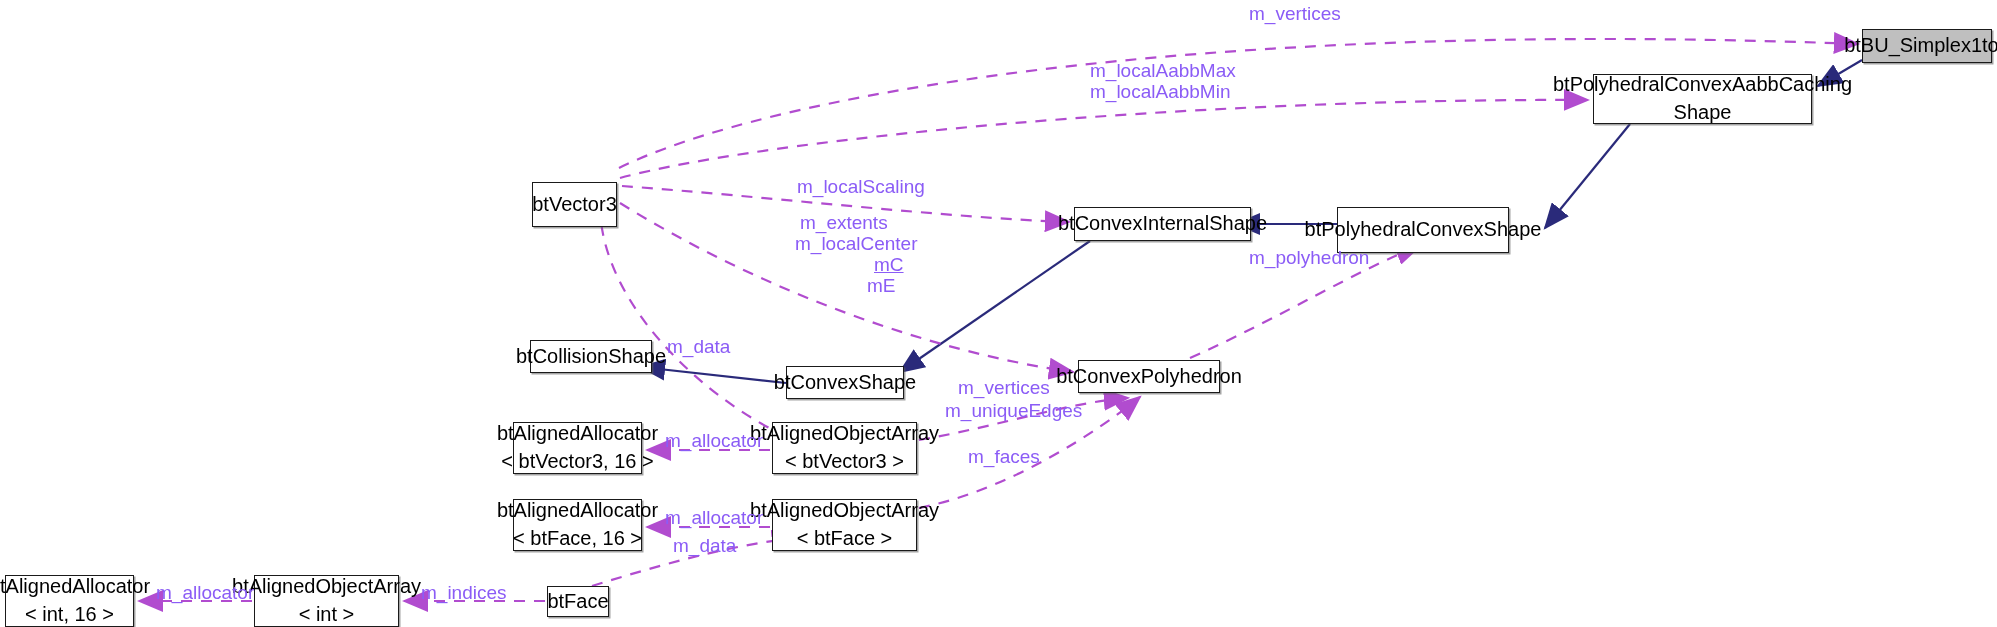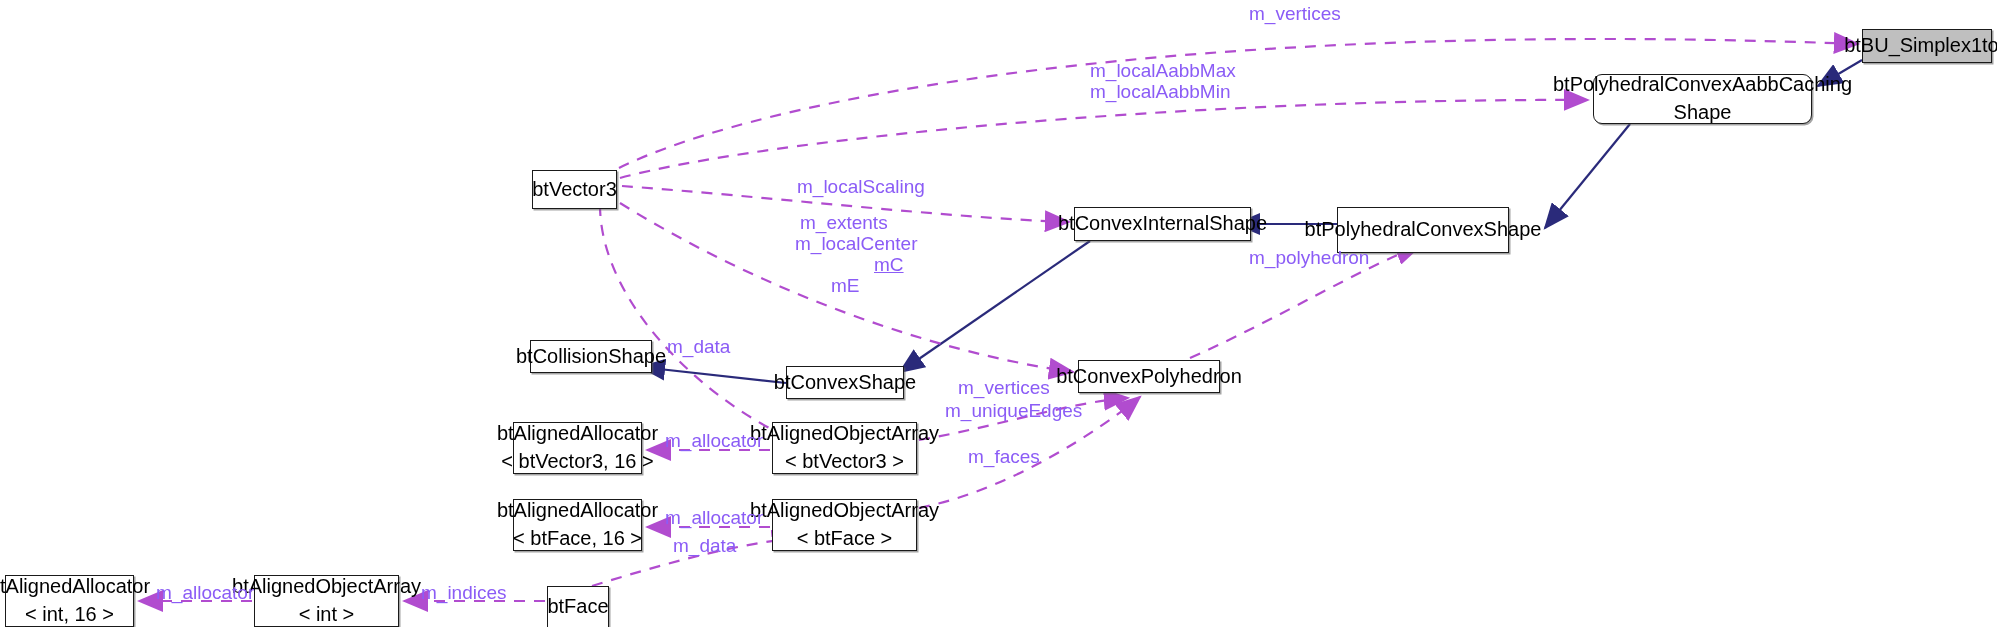--- a/index.html
+++ b/index.html
@@ -103,34 +103,34 @@
       <path d="M 545 601 L 404 601"></path>
 
       <path d="M 252 601 L 139 601"></path>
     </g>
   </svg>
 
   <div class="node highlight" style="left:1862px; top:29px; width:130px; height:34px;">
     <span>btBU_Simplex1to4</span>
   </div>
 
-  <div class="node" style="left:1593px; top:74px; width:219px; height:50px;border-radius:9px;">
+  <div class="node" style="left:1593px; top:74px; width:219px; height:50px;">
     <span>btPolyhedralConvexAabbCaching</span>
     <span class="line2">Shape</span>
   </div>
 
   <div class="node" style="left:1337px; top:207px; width:172px; height:46px;">
     <span>btPolyhedralConvexShape</span>
   </div>
 
   <div class="node" style="left:1074px; top:207px; width:177px; height:34px;">
     <span>btConvexInternalShape</span>
   </div>
 
-  <div class="node" style="left:532px; top:170px; width:85px; height:39px;">
+  <div class="node" style="left:532px; top:182px; width:85px; height:45px;">
     <span>btVector3</span>
   </div>
 
   <div class="node" style="left:530px; top:340px; width:122px; height:33px;">
     <span>btCollisionShape</span>
   </div>
 
   <div class="node" style="left:786px; top:366px; width:118px; height:33px;">
     <span>btConvexShape</span>
   </div>
@@ -162,40 +162,40 @@
   <div class="node" style="left:5px; top:575px; width:129px; height:52px;">
     <span>btAlignedAllocator</span>
     <span class="line2">&lt; int, 16 &gt;</span>
   </div>
 
   <div class="node" style="left:254px; top:575px; width:145px; height:52px;">
     <span>btAlignedObjectArray</span>
     <span class="line2">&lt; int &gt;</span>
   </div>
 
-  <div class="node" style="left:547px; top:586px; width:62px; height:42px;">
+  <div class="node" style="left:547px; top:586px; width:62px; height:31px;">
     <span>btFace</span>
   </div>
 
   <div class="edge-label" style="left:1249px; top:3px;">m_vertices</div>
 
   <div class="edge-label" style="left:1090px; top:60px;">m_localAabbMax</div>
 
   <div class="edge-label" style="left:1090px; top:81px;">m_localAabbMin</div>
 
 
   <div class="edge-label" style="left:797px; top:176px;">m_localScaling</div>
 
   <div class="edge-label" style="left:800px; top:212px;">m_extents</div>
 
   <div class="edge-label" style="left:795px; top:233px;">m_localCenter</div>
 
   <div class="edge-label" style="left:874px; top:254px;text-decoration:underline;">mC</div>
 
-  <div class="edge-label" style="left:831px; top:275px;">mE</div>
+  <div class="edge-label" style="left:867px; top:275px;">mE</div>
 
   <div class="edge-label" style="left:1249px; top:247px;">m_polyhedron</div>
 
   <div class="edge-label" style="left:667px; top:336px;">m_data</div>
 
   <div class="edge-label" style="left:958px; top:377px;">m_vertices</div>
 
   <div class="edge-label" style="left:945px; top:400px;">m_uniqueEdges</div>
 
   <div class="edge-label" style="left:665px; top:430px;">m_allocator</div>

